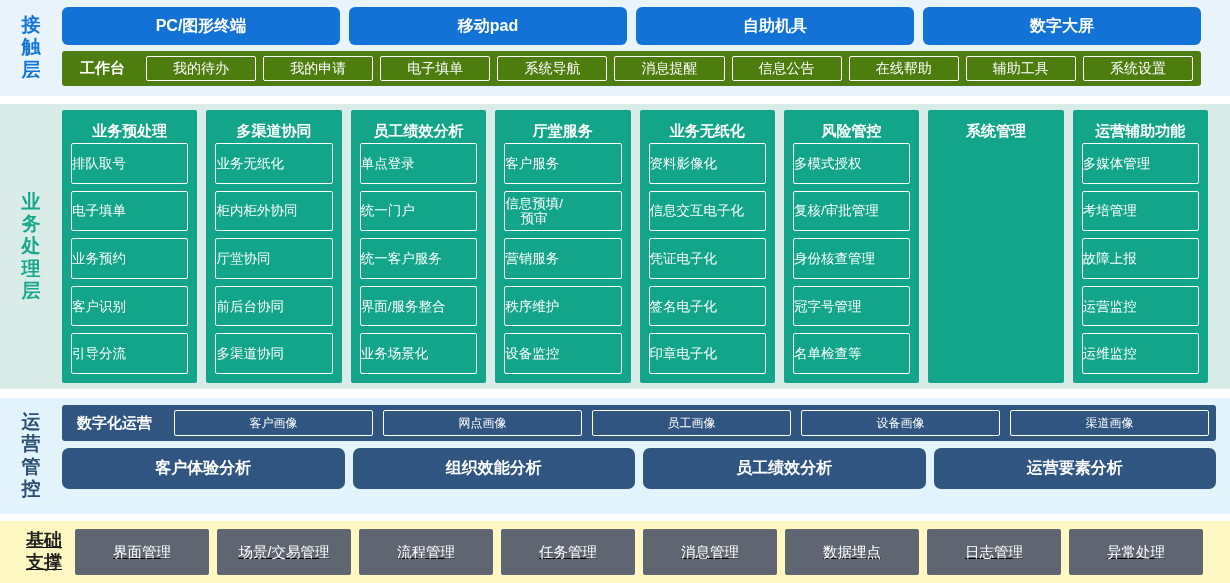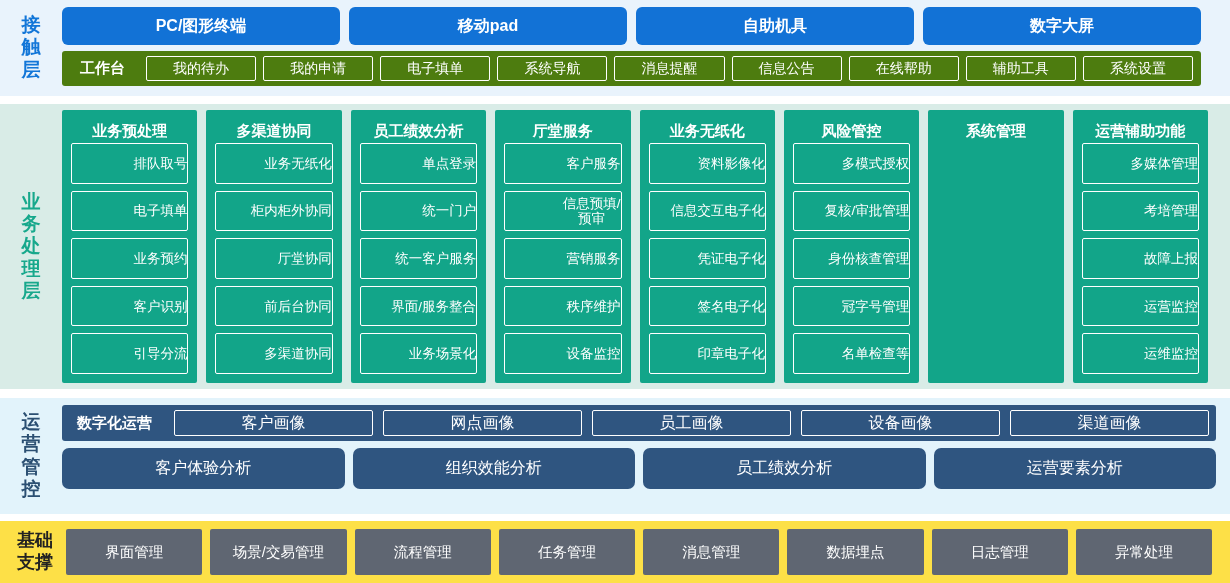--- a/index.html
+++ b/index.html
@@ -68,54 +68,54 @@
   .biz-col-title {
     color: #ffffff; font-size: 15px; font-weight: bold;
     text-align: center; height: 25px; line-height: 25px;
     white-space: nowrap;
   }
   .biz-items { flex: 1 1 auto; display: flex; flex-direction: column; gap: 7px; }
   .biz-chip {
     flex: 1 1 0;
     border: 1px solid #ffffff; border-radius: 2px;
     color: #ffffff; font-size: 13.5px;
-    display: flex; align-items: center; justify-content: flex-end;
+    display: flex; align-items: center; justify-content: flex-start;
     text-align: center; line-height: 1.12; white-space: pre-line;
   }
 
   
   .band-ops { background: #e2f3fb; height: 116px; padding: 7px 0 8px 0; }
   .band-ops .band-label { color: #2b4f72; font-size: 19px; }
   .band-ops .band-body { gap: 7px; padding-right: 14px; }
 
   .ops-portrait-bar {
     height: 36px; background: #2f5580; border-radius: 3px;
     display: flex; align-items: center; gap: 10px; padding: 16px 7px;
   }
   .ops-portrait-title {
     color: #fff; font-size: 15px; font-weight: bold;
     padding: 0 12px 0 8px; white-space: nowrap;
   }
   .ops-chip {
     flex: 1 1 0; height: 26px;
     border: 1px solid #ffffff; border-radius: 2px;
-    color: #ffffff; font-size: 16px;
+    color: #ffffff; font-size: 12px;
     display: flex; align-items: center; justify-content: center;
   }
 
   .ops-analysis-row { display: flex; gap: 8px; height: 41px; }
   .ops-analysis-card {
     flex: 1 1 0; background: #2f5580; color: #fff;
     border-radius: 7px;
     display: flex; align-items: center; justify-content: center;
-    font-size: 16px; font-weight: normal;
-  }
-
-  
-  .band-base { background: #fde047; height: 62px; padding: 8px 4px; }
+    font-size: 16px; font-weight: bold;
+  }
+
+  
+  .band-base { background: #fef9c3; height: 62px; padding: 8px 13px; text-decoration: underline; }
   .band-base .band-label { color: #222222; font-size: 18px; line-height: 1.2; }
   .band-base .band-body { padding-right: 14px; }
   .base-row { display: flex; gap: 8px; height: 100%; }
   .base-chip {
     flex: 1 1 0; background: #5f6672; color: #ffffff;
     border-radius: 2px;
     display: flex; align-items: center; justify-content: center;
     font-size: 14.5px;
   }
 

